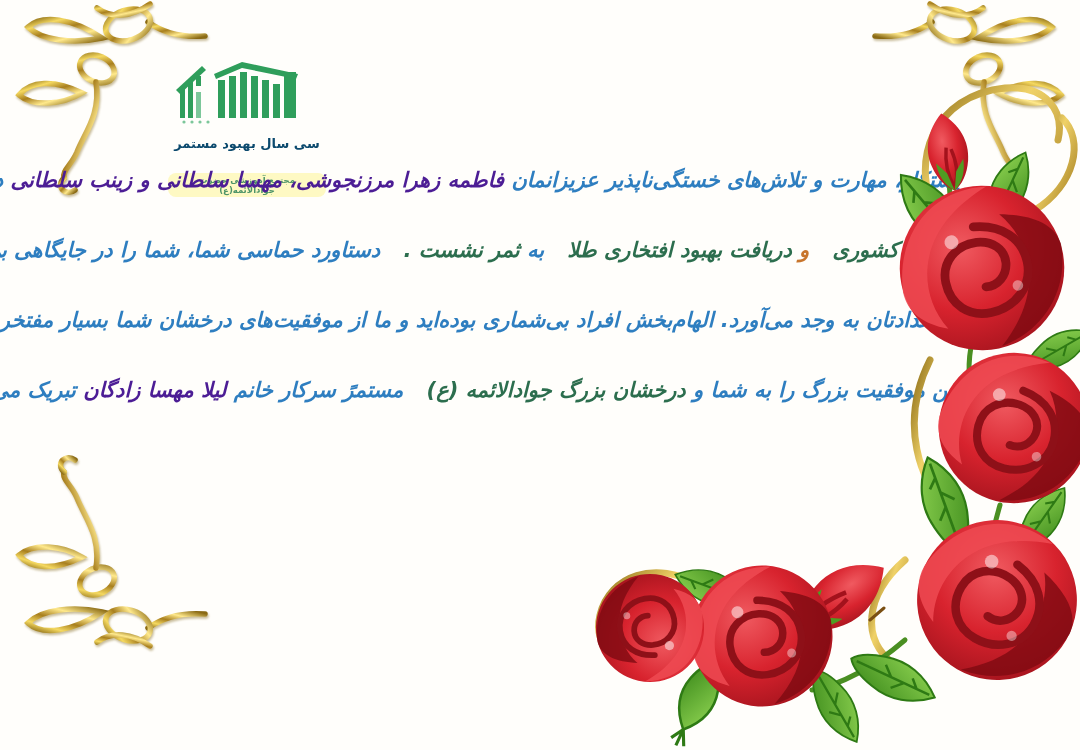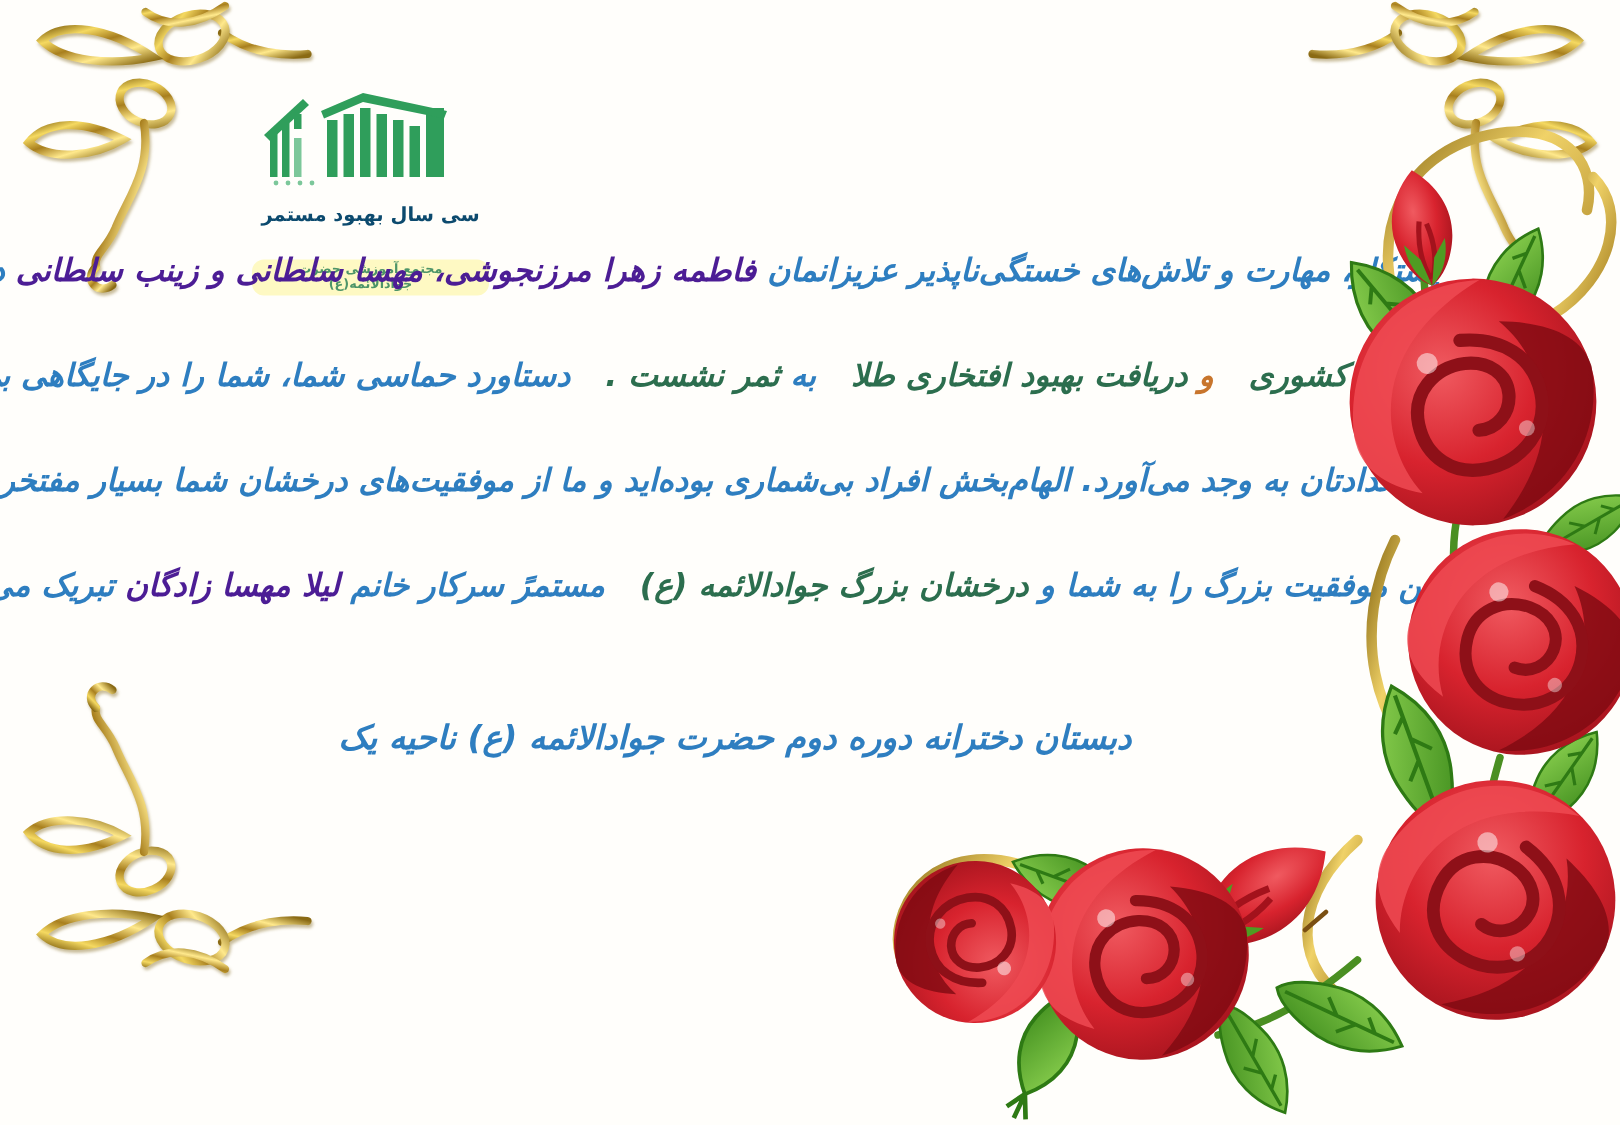--- a/index.html
+++ b/index.html
@@ -105,21 +105,20 @@
       <span class="green">مرحله کشوری </span><span class="orange">و </span><span class="green">دریافت بهبود افتخاری طلا </span><span class="blue">به </span><span class="green">ثمر نشست . </span><span class="blue">دستاورد حماسی شما، شما را در جایگاهی بی‌رقیب قرار می‌دهد و ما را از</span>
     </p>
     <p>
       <span class="blue">استعدادتان به وجد می‌آورد. الهام‌بخش افراد بی‌شماری بوده‌اید و ما از موفقیت‌های درخشان شما بسیار مفتخریم .</span>
     </p>
     <p>
       <span class="blue">این موفقیت بزرگ را به شما و </span><span class="green">درخشان بزرگ جوادالائمه (ع) </span><span class="blue">مستمرً سرکار خانم </span><span class="red">لیلا مهسا زادگان </span><span class="blue">تبریک می‌گویم .</span>
     </p>
   </div>
 
-  <div class="footer-line">دبستان دخترانه دوره دوم حضرت جوادالائمه (ع) ناحیه یک</div>
 
   <svg class="roses-svg" viewBox="0 0 1080 750">
     <defs>
       <radialGradient id="roseG" cx="0.4" cy="0.35" r="0.85">
         <stop offset="0" stop-color="#f05a60"></stop>
         <stop offset="0.45" stop-color="#d8232e"></stop>
         <stop offset="1" stop-color="#8f0d16"></stop>
       </radialGradient>
       <linearGradient id="leafG" x1="0" y1="0" x2="1" y2="1">
         <stop offset="0" stop-color="#8fd452"></stop>

